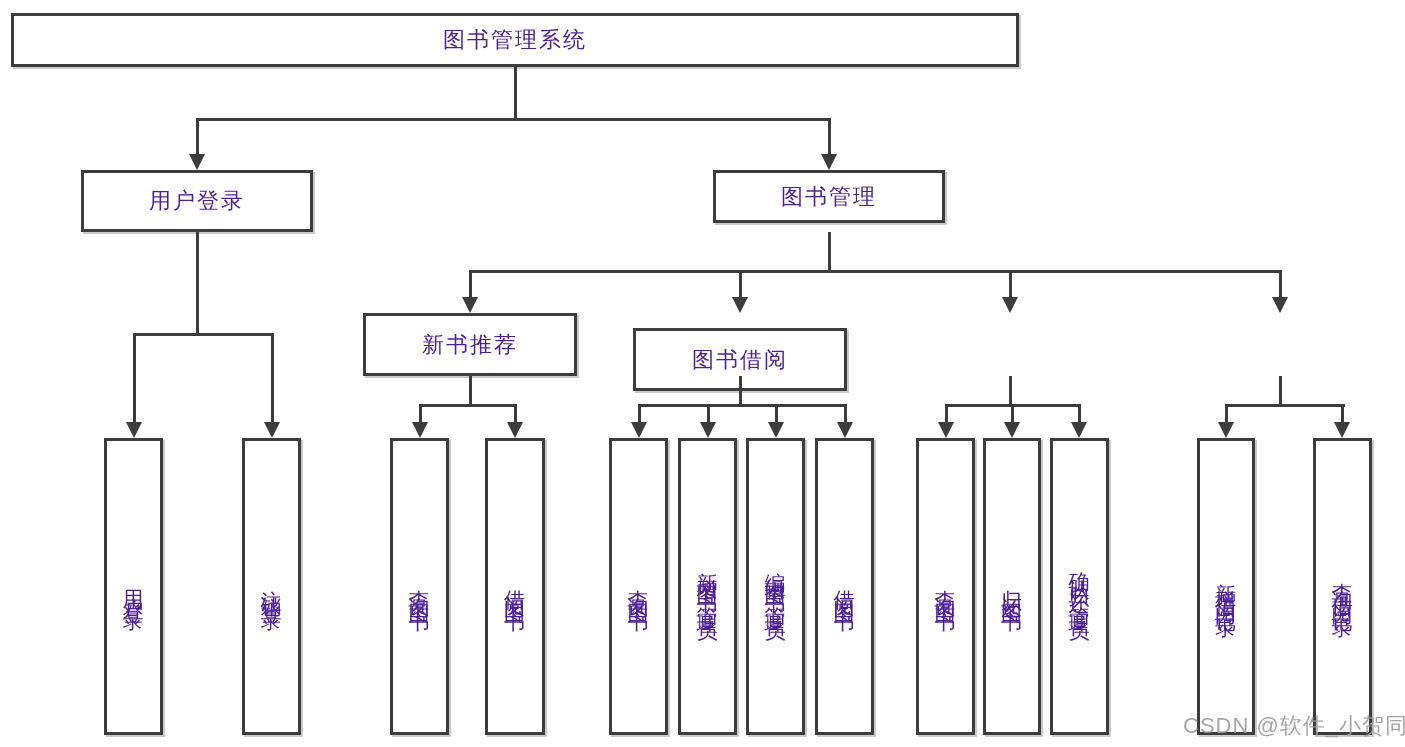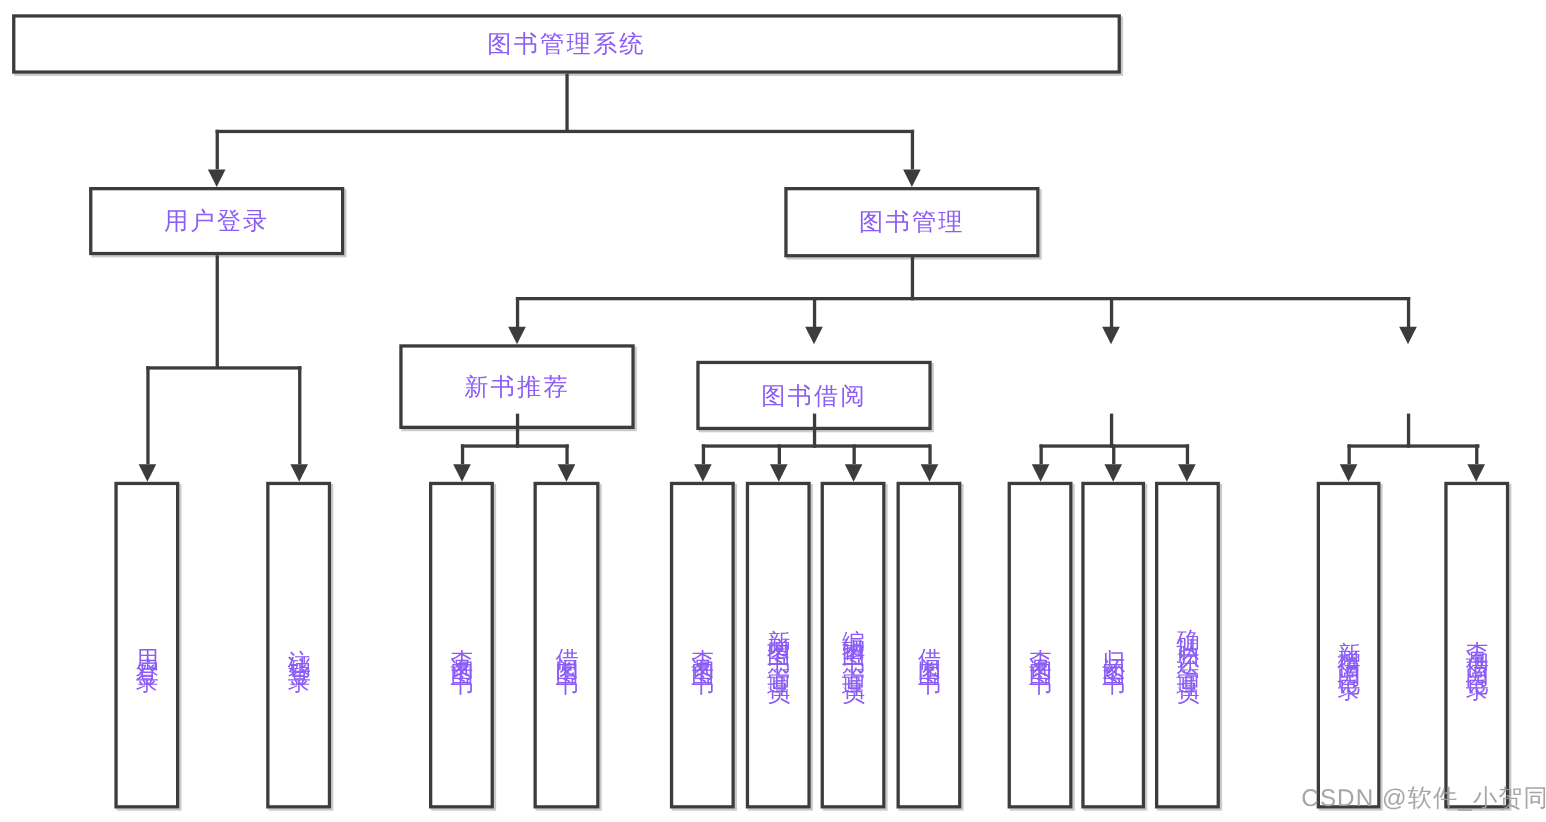--- a/index.html
+++ b/index.html
@@ -2,21 +2,21 @@
 <html><head>
 <meta charset="utf-8">
 <style>
   html,body{margin:0;padding:0;background:#ffffff;}
   .stage{
     position:relative;width:1405px;height:747px;background:#ffffff;overflow:hidden;
     font-family:"Liberation Sans","DejaVu Sans",sans-serif;
   }
   .box{
     position:absolute;box-sizing:border-box;border:3px solid #3c3c3c;background:#ffffff;
-    display:flex;align-items:center;justify-content:center;color:#8b5cf6;
+    display:flex;align-items:center;justify-content:center;color:#4c1d95;
     box-shadow:2px 2px 0 rgba(140,140,140,.45);
   }
   .box.h{font-size:22px;letter-spacing:2px;white-space:nowrap;}
   .box.v{font-size:21px;}
   .box.v span{writing-mode:vertical-rl;text-orientation:mixed;letter-spacing:7px;line-height:1;}
   .vl{position:absolute;width:3px;background:#3c3c3c;}
   .hl{position:absolute;height:3px;background:#3c3c3c;}
   .ar{position:absolute;width:0;height:0;
       border-left:8px solid transparent;border-right:8px solid transparent;
       border-top:16px solid #3c3c3c;}
@@ -28,25 +28,25 @@
 
 <div class="stage">
 
   <div class="box h" style="left:11px;top:13px;width:1008px;height:54px">
     <span>图书管理系统</span>
   </div>
 
   <div class="box h" style="left:81px;top:170px;width:232px;height:62px">
     <span>用户登录</span>
   </div>
-  <div class="box h" style="left:713px;top:170px;width:232px;height:64px">
+  <div class="box h" style="left:713px;top:170px;width:232px;height:53px">
     <span>图书管理</span>
   </div>
 
-  <div class="box h" style="left:363px;top:313px;width:214px;height:77px">
+  <div class="box h" style="left:363px;top:313px;width:214px;height:63px">
     <span>新书推荐</span>
   </div>
   <div class="box h" style="left:633px;top:328px;width:214px;height:63px">
     <span>图书借阅</span>
   </div>
 
   <div class="box v" style="left:104px;top:438px;width:59px;height:297px">
     <span>用户登录</span>
   </div>
   <div class="box v" style="left:242px;top:438px;width:59px;height:297px">

